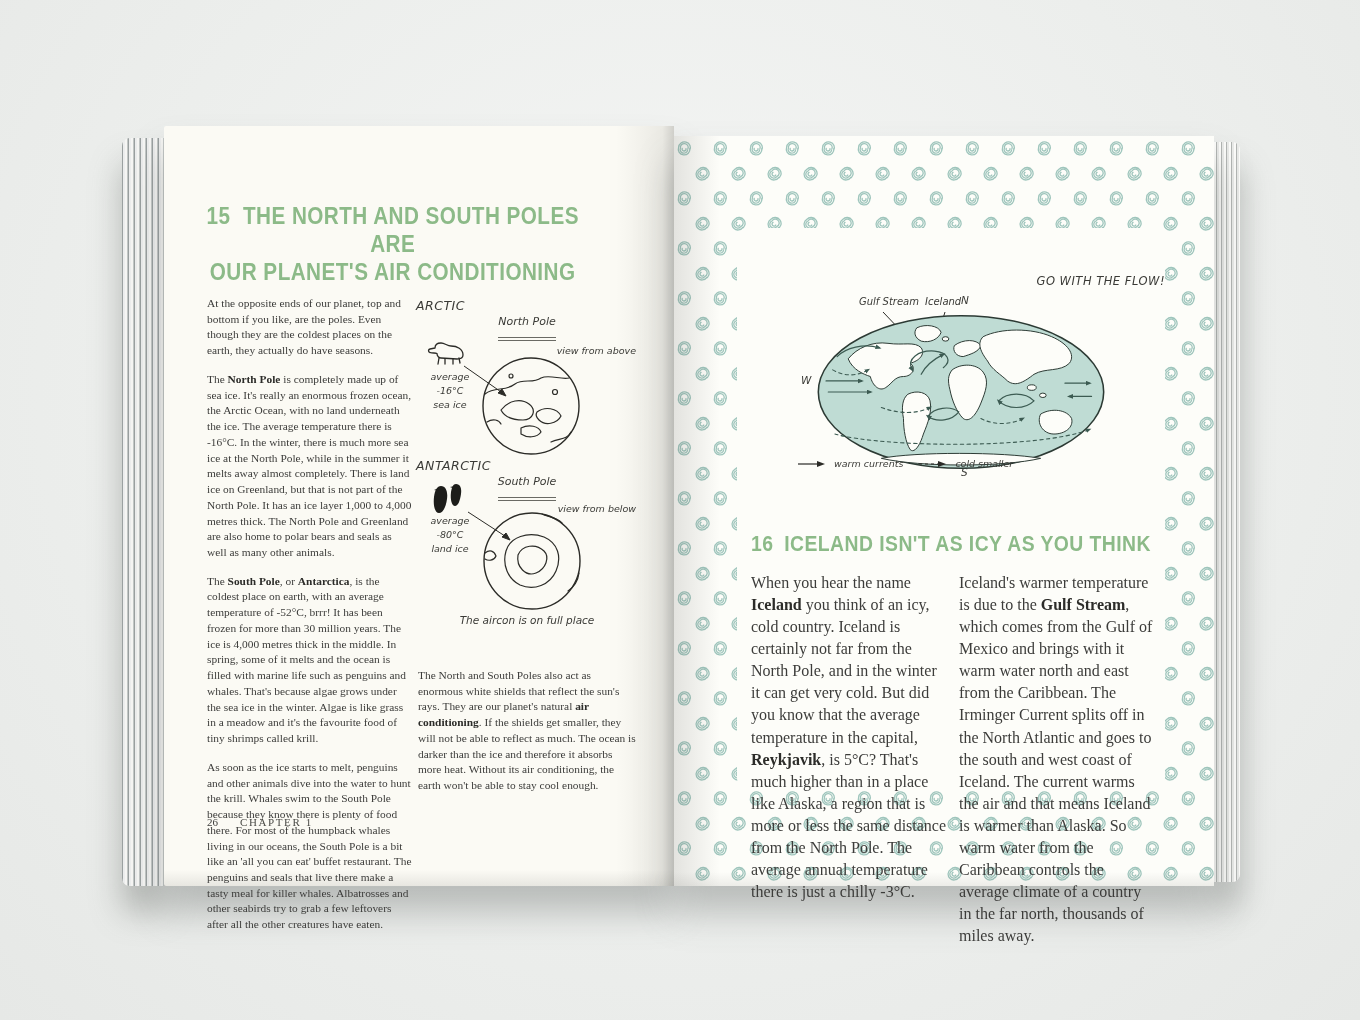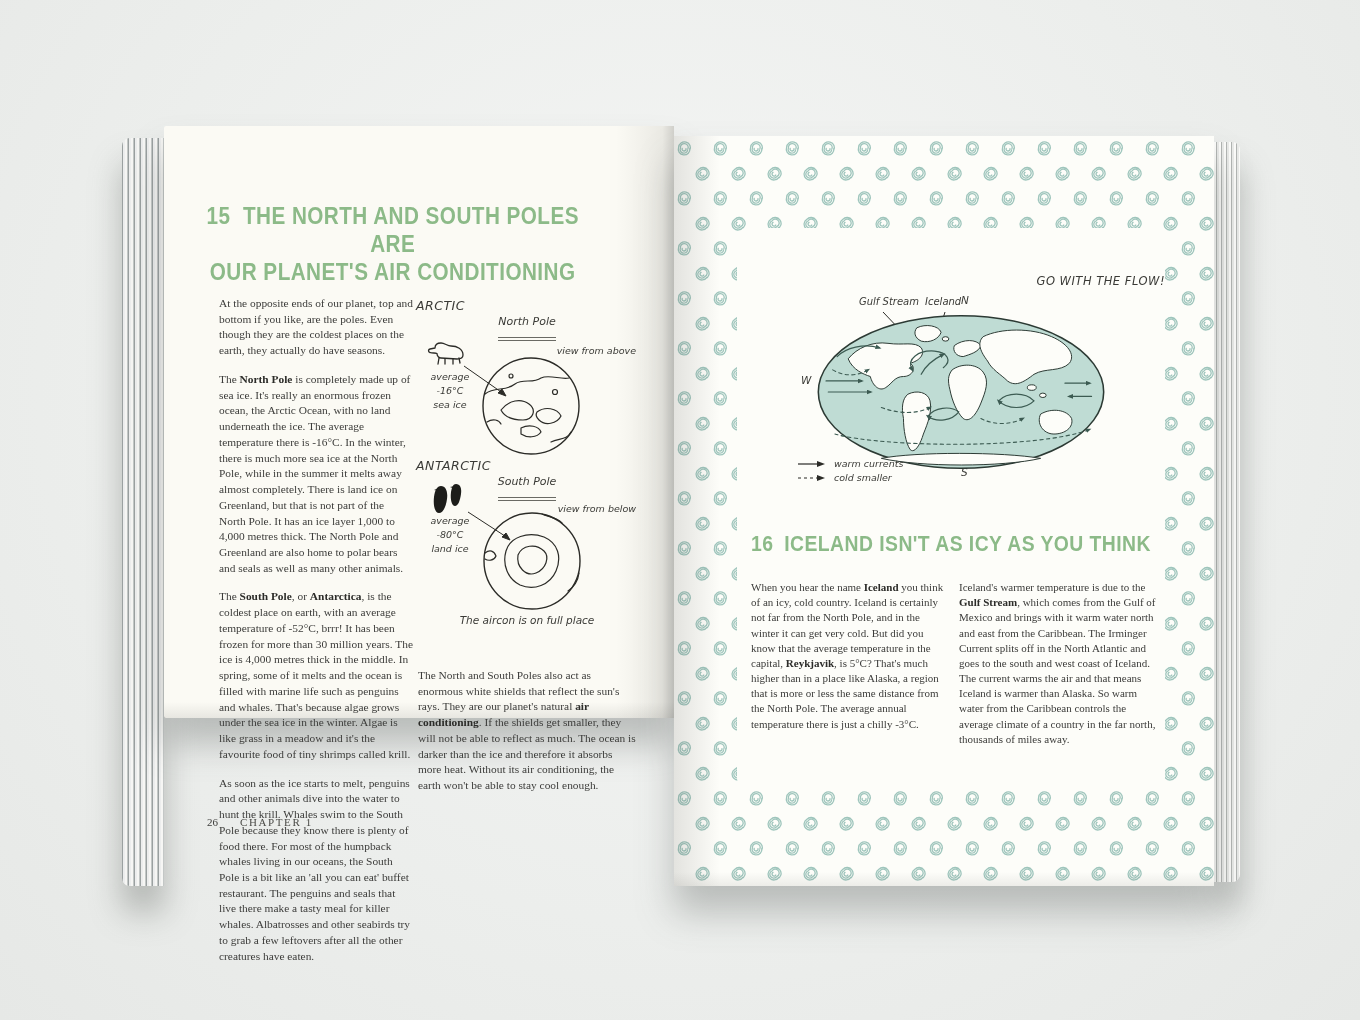--- a/index.html
+++ b/index.html
@@ -15,21 +15,21 @@
     background:radial-gradient(ellipse at 50% 38%,#f5f6f5 0%,#eceeec 60%,#e6e8e6 100%);}
   .book{position:absolute;left:122px;top:120px;width:1118px;height:784px;}
 
   .edges-left{position:absolute;left:0;top:18px;width:42px;height:748px;border-radius:8px 0 0 8px;
     background:repeating-linear-gradient(90deg,#9aa0a0 0 1px,#eceded 1px 3px,#f6f6f4 3px 5px,#c3c7c6 5px 6px);
     box-shadow:0 26px 32px rgba(95,100,96,.4);}
   .edges-right{position:absolute;left:1092px;top:22px;width:26px;height:740px;border-radius:0 8px 8px 0;
     background:repeating-linear-gradient(90deg,#fcfcfa 0 2px,#b2b5b3 2px 3px,#e9eae8 3px 5px);
     box-shadow:0 26px 32px rgba(95,100,96,.4);}
 
-  .page-left{position:absolute;left:42px;top:6px;width:510px;height:592px;background:#fbfaf4;
+  .page-left{position:absolute;left:42px;top:6px;width:510px;height:760px;background:#fbfaf4;
     border-radius:2px 0 0 2px;box-shadow:0 26px 34px rgba(90,95,92,.35);}
   .page-left::after{content:"";position:absolute;right:0;top:0;bottom:0;width:58px;pointer-events:none;
     background:linear-gradient(90deg,rgba(0,0,0,0) 0%,rgba(90,90,85,.10) 80%,rgba(60,60,58,.22) 100%);}
   .page-left::before{content:"";position:absolute;left:0;right:0;bottom:0;height:16px;pointer-events:none;
     background:linear-gradient(180deg,rgba(0,0,0,0),rgba(90,90,85,.12));}
 
   .page-right{position:absolute;left:552px;top:16px;width:540px;height:750px;background:#fdfdf9;
     box-shadow:0 26px 34px rgba(90,95,92,.35);}
   .page-right::after{content:"";position:absolute;left:0;top:0;bottom:0;width:46px;pointer-events:none;
     background:linear-gradient(270deg,rgba(0,0,0,0) 0%,rgba(70,70,66,.14) 100%);}
@@ -37,21 +37,21 @@
     background:linear-gradient(180deg,rgba(0,0,0,0),rgba(90,90,85,.10));}
   .pattern-svg{position:absolute;inset:0;width:100%;height:100%;}
 
   .headline{color:var(--title-green);font-family:"Liberation Sans",sans-serif;font-weight:bold;
     letter-spacing:.5px;transform:scaleX(.9);}
   .title-left{position:absolute;left:0;top:76px;width:100%;padding-right:54px;text-align:center;
     font-size:23px;line-height:1.22;transform-origin:46% 50%;}
   .title-left .chnum{margin-right:14px;}
 
   .bodycol{font-size:11.4px;line-height:1.38;text-align:left;}
-  .bodycol p{margin:0 0 13px 12px;}
+  .bodycol p{margin:0 0 13px 0;}
   .col1-left{position:absolute;left:43px;top:170px;width:206px;}
 
   .col2-left{position:absolute;left:252px;top:170px;width:222px;height:590px;}
   .hand{font-family:"DejaVu Sans",sans-serif;font-style:italic;color:#3a3a36;}
   .illus-title{position:absolute;width:100%;text-align:left;font-size:12.5px;letter-spacing:.5px;}
   .illus-sub{position:absolute;width:100%;text-align:center;font-size:11px;}
   .dbl-rule{position:absolute;left:50%;transform:translateX(-50%);width:58px;height:4px;
     border-top:1px solid #6a6a64;border-bottom:1px solid #6a6a64;}
   .view-label{position:absolute;right:2px;font-size:9.5px;}
   .avg-label{position:absolute;left:2px;width:64px;text-align:center;font-size:9.5px;line-height:1.45;}
@@ -61,25 +61,25 @@
   .footer-left{position:absolute;left:43px;top:690px;font-size:11px;display:flex;align-items:baseline;gap:22px;}
   .footer-left .chap{font-size:11px;letter-spacing:1.6px;color:#4a4a46;text-align:center;}
 
   .content-panel{position:absolute;left:63px;top:92px;width:428px;height:562px;background:#fdfdf9;
     border-radius:12px;z-index:2;}
   .map-title{position:absolute;left:0;top:46px;width:100%;text-align:right;font-size:11.5px;letter-spacing:.5px;}
   .map-label{position:absolute;font-size:10px;}
   .compass{position:absolute;font-size:10.5px;}
   .map-svg{position:absolute;left:78px;top:84px;}
   .pointer-svg{position:absolute;left:138px;top:82px;}
-  .legend{position:absolute;left:60px;top:230px;display:flex;flex-direction:column;gap:3px;}
+  .legend{position:absolute;left:60px;top:230px;display:flex;flex-direction:row;gap:15px;}
   .legend-row{display:flex;align-items:center;gap:7px;font-size:9.5px;}
   .title-right{position:absolute;left:14px;top:304px;font-size:21.5px;transform-origin:left center;white-space:nowrap;}
   .title-right .chnum{margin-right:12px;}
-  .colr{position:absolute;top:352px;width:198px;font-size:11px;line-height:1.38;}
+  .colr{position:absolute;top:344px;width:198px;font-size:16px;line-height:1.38;}
   .colr1{left:14px;} .colr2{left:222px;}
   b{color:#2c2c29;}
 </style>
 </head>
 <body>
 
 <div class="scene">
   <div class="book">
 
     <div class="edges-left"></div>

